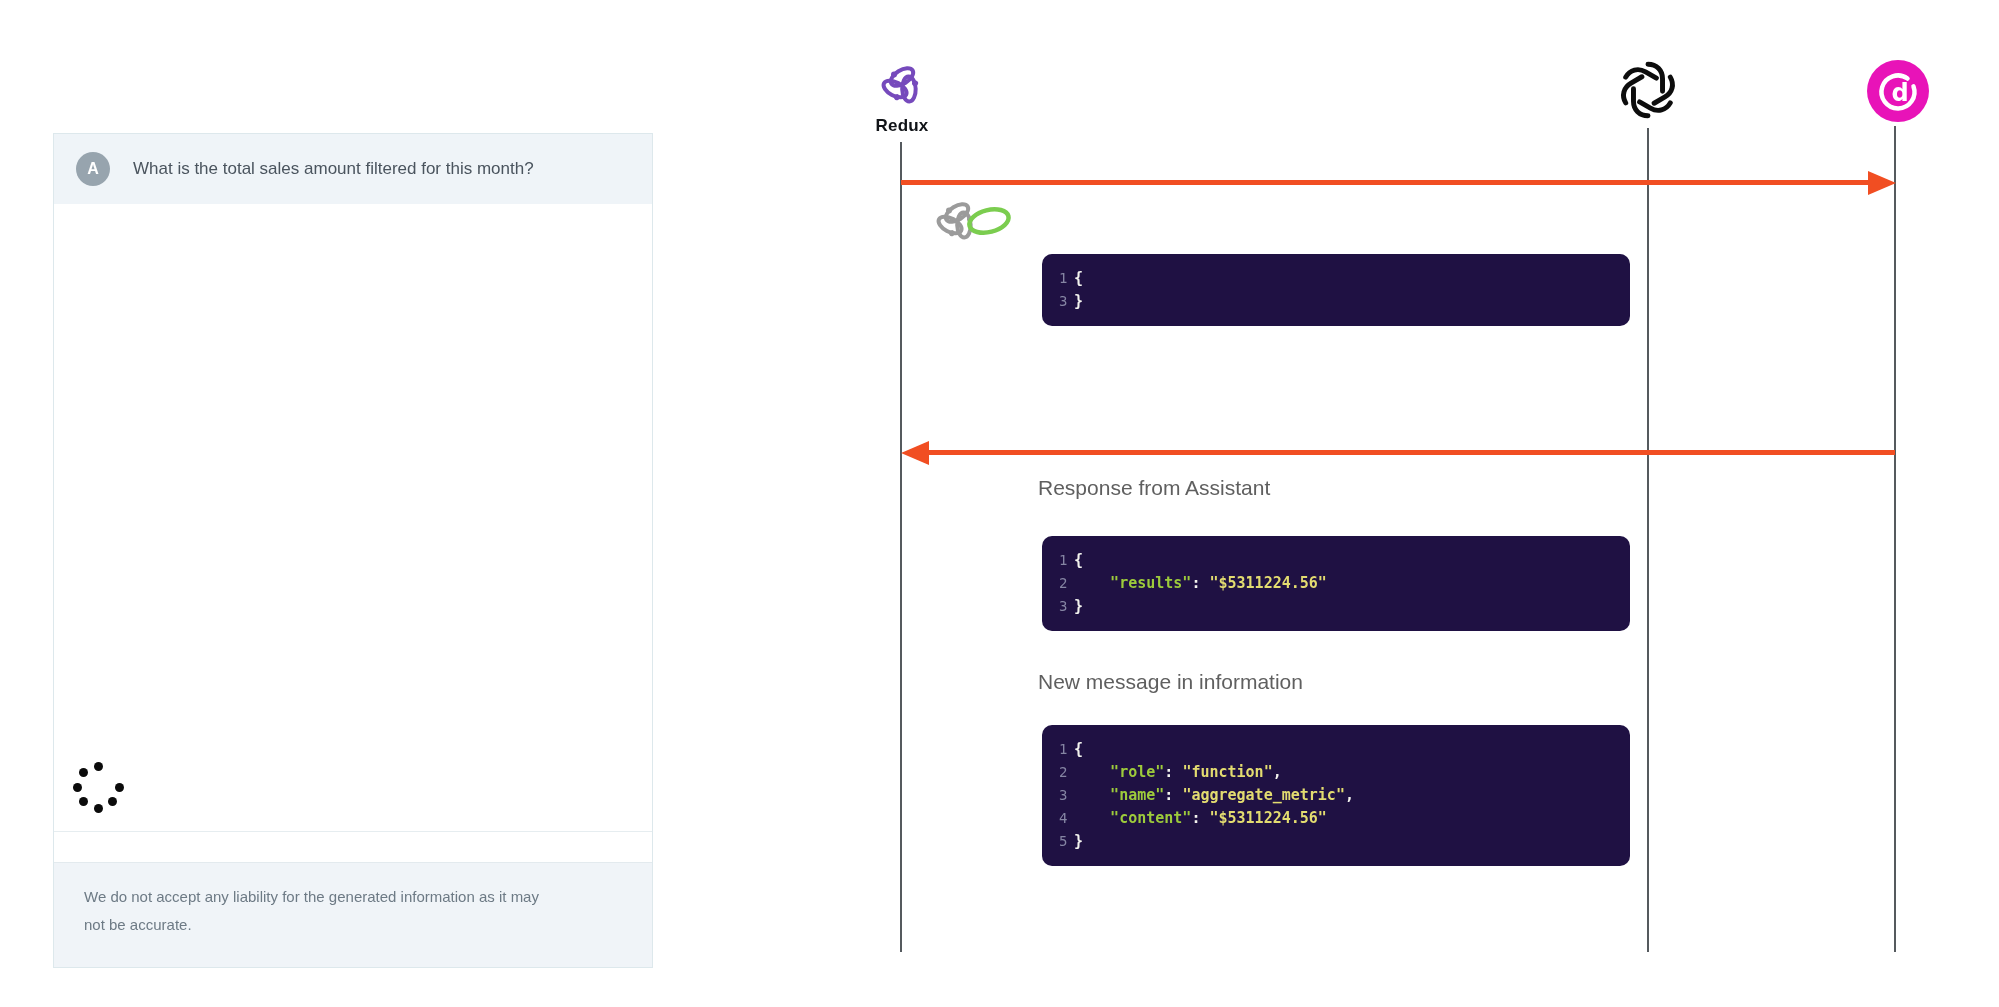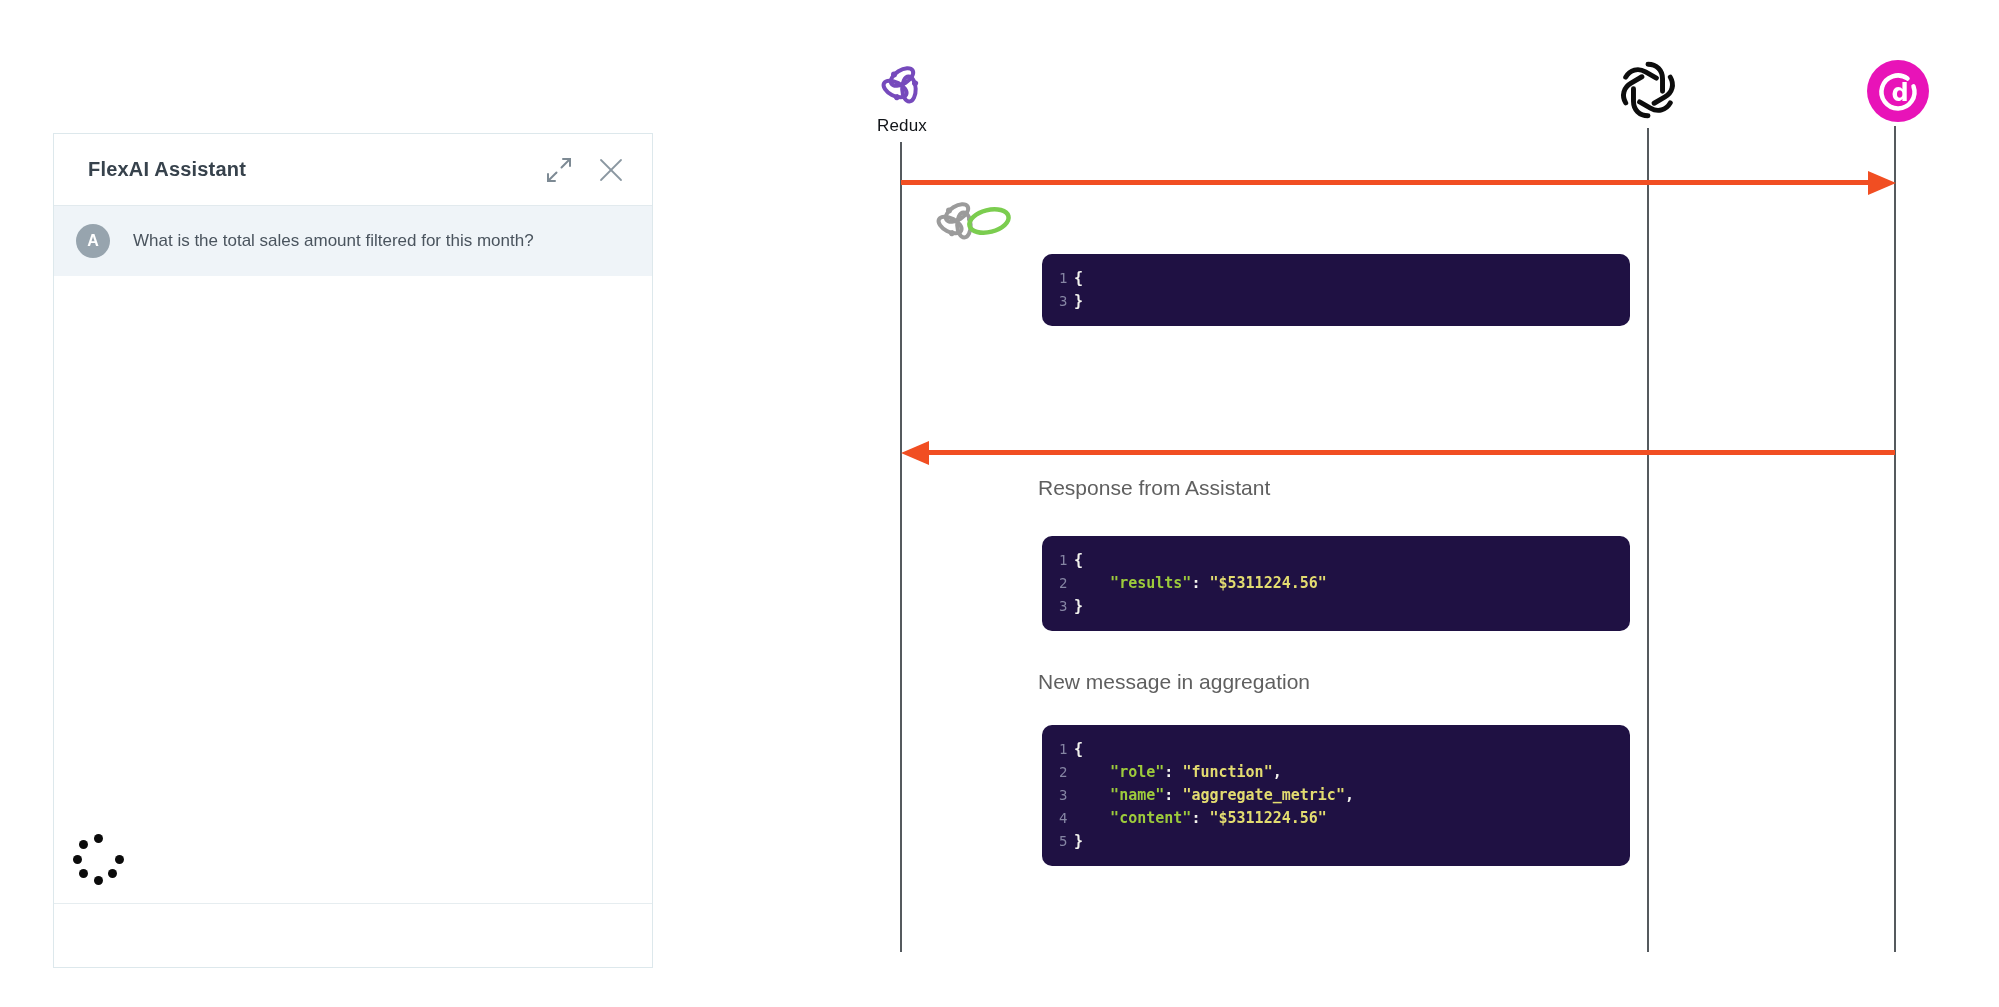--- a/index.html
+++ b/index.html
@@ -32,21 +32,21 @@
     padding:20px 34px 0 30px; }
   .disclaimer { font-size:15px; line-height:1.85; color:#6d7a85; max-width:470px; }
 
   
   .lifeline { position:absolute; width:2px; background:#555a5e; }
   .ll-redux    { left:900px; top:142px; height:810px; }
   .ll-openai   { left:1647px; top:128px; height:824px; }
   .ll-gooddata { left:1894px; top:126px; height:826px; }
 
   .actor { position:absolute; text-align:center; }
-  .actor-label { font-size:17px; font-weight:normal; color:#111418; margin-top:2px; letter-spacing:.2px; }
+  .actor-label { font-size:17px; font-weight:bold; color:#111418; margin-top:2px; letter-spacing:.2px; }
 
   .arrow { position:absolute; height:5px; background:#f14e22; }
   .arrow-head { position:absolute; width:0; height:0; }
   .head-right { border-top:12px solid transparent; border-bottom:12px solid transparent; border-left:28px solid #f14e22; }
   .head-left  { border-top:12px solid transparent; border-bottom:12px solid transparent; border-right:28px solid #f14e22; }
 
   .step-label { position:absolute; font-size:21px; color:#5f5f5f; }
 
   .code-block { position:absolute; left:1042px; width:588px; background:#1f1143;
     border-radius:10px; padding:13px 0 13px 0; }
@@ -60,58 +60,42 @@
   .tok-str     { color:#e3dc70; font-weight:600; }
 
   .mini-icon { position:absolute; }
 </style>
 </head>
 <body>
 
 <div id="canvas">
 
   <div class="chat-panel">
-    <div class="chat-header">
-      <span class="chat-title">FlexAI Assistant</span>
-      <span class="header-icons">
-        <svg class="hicon" viewBox="0 0 30 30">
-          <g stroke="#7d8a94" stroke-width="2" stroke-linecap="round" fill="none">
-            <path d="M17.5 12.5 L26 4"></path>
-              <path d="M19 4 L26 4 L26 11"></path>
-            <path d="M12.5 17.5 L4 26"></path>
-              <path d="M4 19 L4 26 L11 26"></path>
-          </g>
-        </svg>
-        <svg class="hicon" viewBox="0 0 30 30">
-          <g stroke="#8a97a1" stroke-width="1.8" stroke-linecap="round">
-            <line x1="5" y1="5" x2="25" y2="25"></line>
-              <line x1="25" y1="5" x2="5" y2="25"></line>
-          </g>
-        </svg>
-      </span>
-    </div>
 
     <div class="chat-message">
       <span class="avatar">A</span>
       <span class="msg-text">What is the total sales amount filtered for this month?</span>
     </div>
 
     <div class="chat-body">
       <div class="spinner">
         <span class="dot" style="left:20.5px; top:0px;"></span>
         <span class="dot" style="left:41.5px; top:20.5px;"></span>
         <span class="dot" style="left:35.3px; top:35.3px;"></span>
         <span class="dot" style="left:20.5px; top:41.5px;"></span>
         <span class="dot" style="left:5.6px; top:35.3px;"></span>
         <span class="dot" style="left:0px; top:20.5px;"></span>
         <span class="dot" style="left:5.6px; top:5.6px;"></span>
       </div>
       <div class="chat-divider"></div>
     </div>
 
+    <div class="chat-footer">
+      <div class="disclaimer">We do not accept any liability for the generated information as it may not be accurate.</div>
+    </div>
   </div>
 
   <div class="lifeline ll-redux"></div>
   <div class="lifeline ll-openai"></div>
   <div class="lifeline ll-gooddata"></div>
 
   <div class="actor" style="left:862px; top:60px; width:80px;">
     <svg width="54" height="50" viewBox="0 0 100 100">
       <g fill="none" stroke="#764abc" stroke-width="8">
         <g transform="rotate(0 50 50)">
@@ -213,21 +197,21 @@
   <div class="arrow" style="left:927px; top:450px; width:968px;"></div>
   <div class="arrow-head head-left" style="left:901px; top:441px;"></div>
 
   <div class="step-label" style="left:1038px; top:476px;">Response from Assistant</div>
   <div class="code-block" style="top:536px;">
       <div class="code-line"><span class="ln">1</span><span class="tok-plain">{</span></div>
       <div class="code-line"><span class="ln">2</span><span class="tok-key">    "results"</span><span class="tok-plain">: </span><span class="tok-str">"$5311224.56"</span></div>
       <div class="code-line"><span class="ln">3</span><span class="tok-plain">}</span></div>
     </div>
 
-  <div class="step-label" style="left:1038px; top:670px;">New message in aggregation</div>
+  <div class="step-label" style="left:1038px; top:670px;">New message in information</div>
   <div class="code-block" style="top:725px;">
       <div class="code-line"><span class="ln">1</span><span class="tok-plain">{</span></div>
       <div class="code-line"><span class="ln">2</span><span class="tok-key">    "role"</span><span class="tok-plain">: </span><span class="tok-str">"function"</span><span class="tok-plain">,</span></div>
       <div class="code-line"><span class="ln">3</span><span class="tok-key">    "name"</span><span class="tok-plain">: </span><span class="tok-str">"aggregate_metric"</span><span class="tok-plain">,</span></div>
       <div class="code-line"><span class="ln">4</span><span class="tok-key">    "content"</span><span class="tok-plain">: </span><span class="tok-str">"$5311224.56"</span></div>
       <div class="code-line"><span class="ln">5</span><span class="tok-plain">}</span></div>
     </div>
 
 </div>
 

